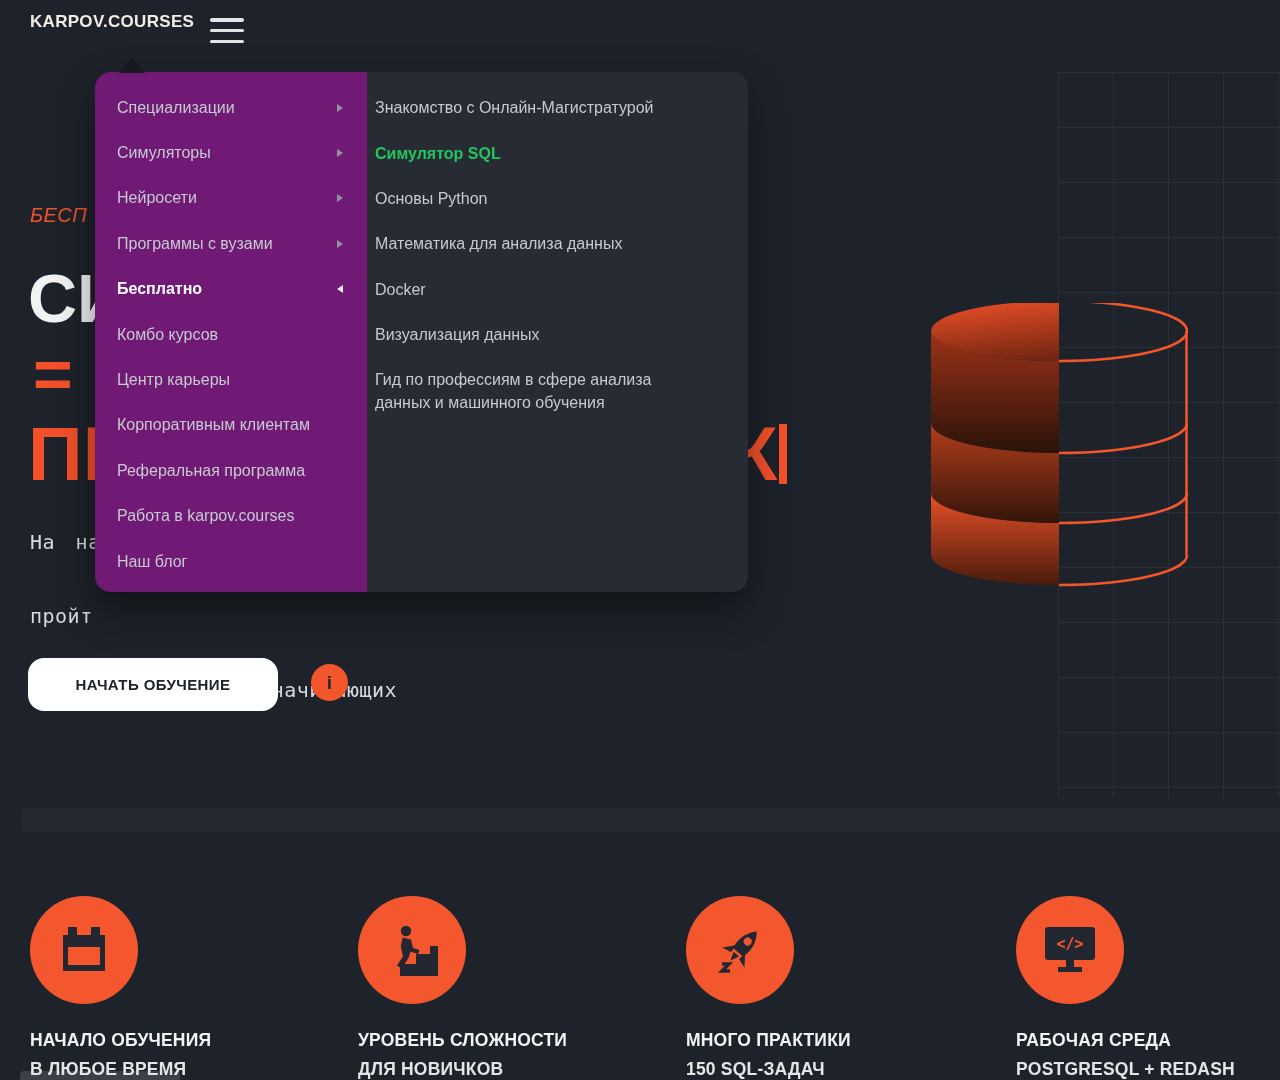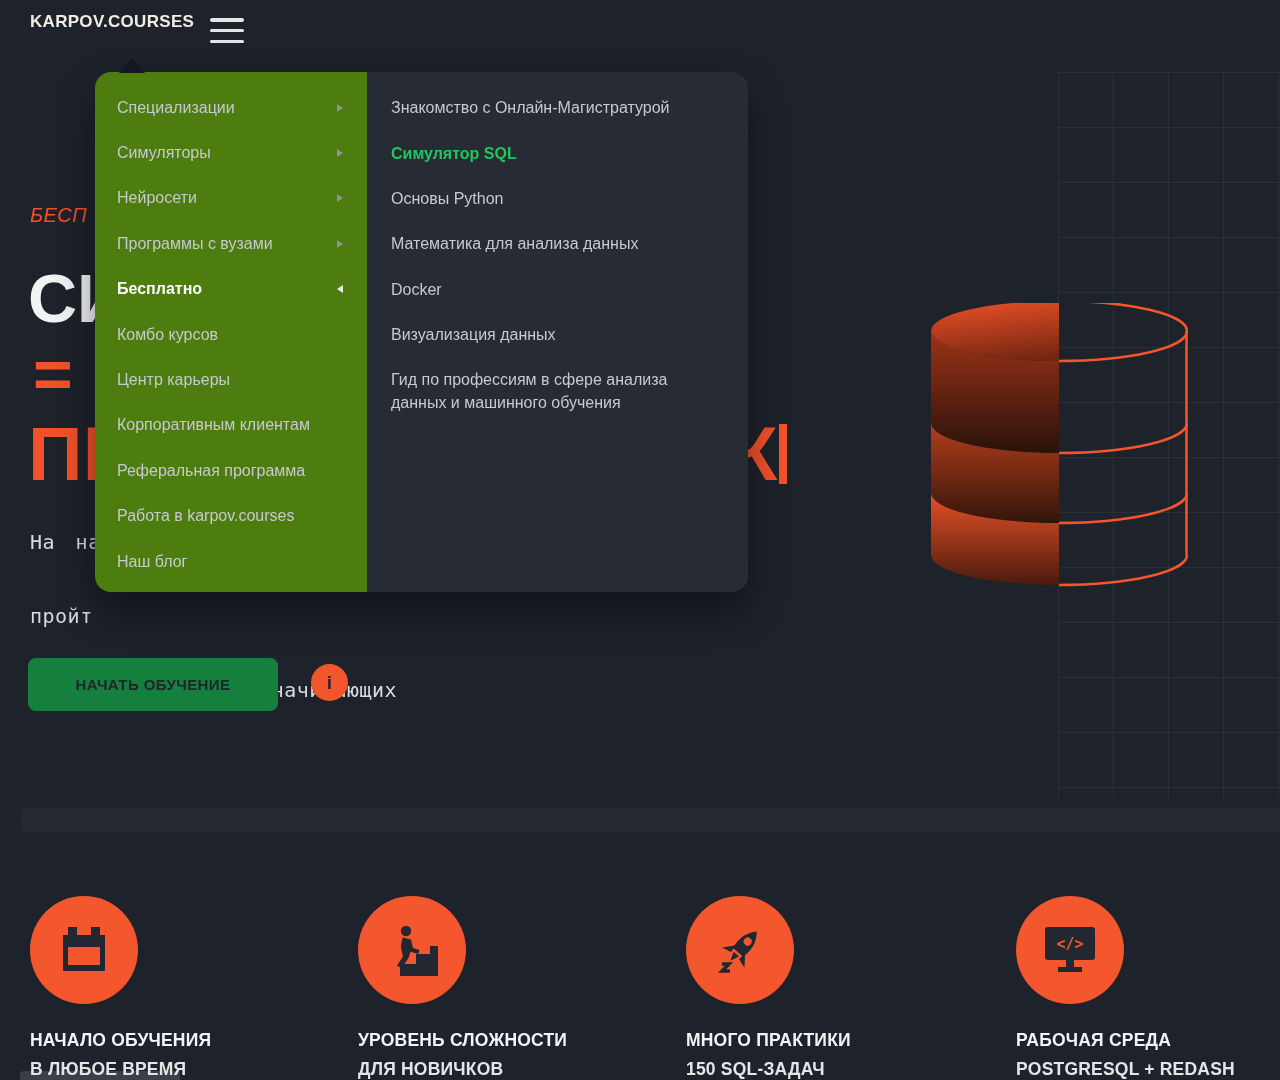--- a/index.html
+++ b/index.html
@@ -45,21 +45,21 @@
   .type-cursor { position:absolute; left:779px; top:424px; width:8px; height:60px; background:#f4512b; }
 
   .hero-paragraph {
     position:absolute; left:30px; top:524px;
     font-family:"DejaVu Sans Mono", monospace;
     font-size:20px; line-height:37px; color:#d9dbde;
     letter-spacing:.5px; word-spacing:8px; white-space:pre;
   }
   .cta-button {
     position:absolute; left:28px; top:658px; width:250px; height:53px;
-    background:#15803d; border:none; border-radius:8px; cursor:pointer;
+    background:#ffffff; border:none; border-radius:16px; cursor:pointer;
     font-family:"Liberation Sans", sans-serif;
     font-size:15px; font-weight:800; letter-spacing:.4px; color:#20242c;
   }
   .info-badge {
     position:absolute; left:311px; top:664px; width:37px; height:37px; border-radius:50%;
     background:#f4562b; display:flex; align-items:center; justify-content:center;
     font-size:19px; font-weight:800; color:#262a33; cursor:pointer; font-style:normal;
   }
 
   .section-band {
@@ -73,39 +73,39 @@
 
   
   .menu-wrap { position:absolute; left:95px; top:72px; width:653px; height:520px; z-index:50;
     border-radius:16px; box-shadow:0 18px 40px rgba(0,0,0,.45); display:flex; }
   .menu-notch {
     position:absolute; left:119px; top:58px; z-index:51; width:0; height:0;
     border-left:13px solid transparent; border-right:13px solid transparent;
     border-bottom:15px solid #16181e;
   }
   .menu-left {
-    width:272px; height:100%; background:#4d7c0f; border-radius:16px 0 0 16px;
+    width:272px; height:100%; background:#701a75; border-radius:16px 0 0 16px;
     padding:13px 0; display:flex; flex-direction:column;
   }
   .menu-right {
     flex:1; height:100%; background:#272b33; border-radius:0 16px 16px 0;
     padding:13px 0; display:flex; flex-direction:column;
   }
   .menu-item {
     height:45.4px; flex:0 0 45.4px; display:flex; align-items:center;
     padding:0 24px 0 22px; font-size:16px; color:#c6cad0; cursor:pointer;
   }
   .menu-item .lbl { white-space:nowrap; }
   .menu-item.active { color:#ffffff; font-weight:700; }
   .chev { margin-left:auto; width:0; height:0; }
   .chev-right { border-top:4.5px solid transparent; border-bottom:4.5px solid transparent; border-left:6px solid #8f949c; }
   .chev-left  { border-top:4.5px solid transparent; border-bottom:4.5px solid transparent; border-right:6px solid #e8eaec; }
   .submenu-item {
     min-height:45.4px; flex:0 0 auto; display:flex; align-items:center;
-    padding:0 40px 0 24px; font-size:16px; color:#c6cad0; cursor:pointer; line-height:23px;
+    padding:0 40px 0 8px; font-size:16px; color:#c6cad0; cursor:pointer; line-height:23px;
   }
   .submenu-item.active { color:#22c55e; font-weight:700; }
   .submenu-item.wrap { max-width:360px; padding-top:11px; align-items:flex-start; }
 
   
   .features { position:absolute; left:0; top:896px; width:1280px; z-index:4; }
   .feature { position:absolute; top:0; width:300px; }
   .feature:nth-child(1){ left:30px; } .feature:nth-child(2){ left:358px; }
   .feature:nth-child(3){ left:686px; } .feature:nth-child(4){ left:1016px; }
   .feature-circle {

